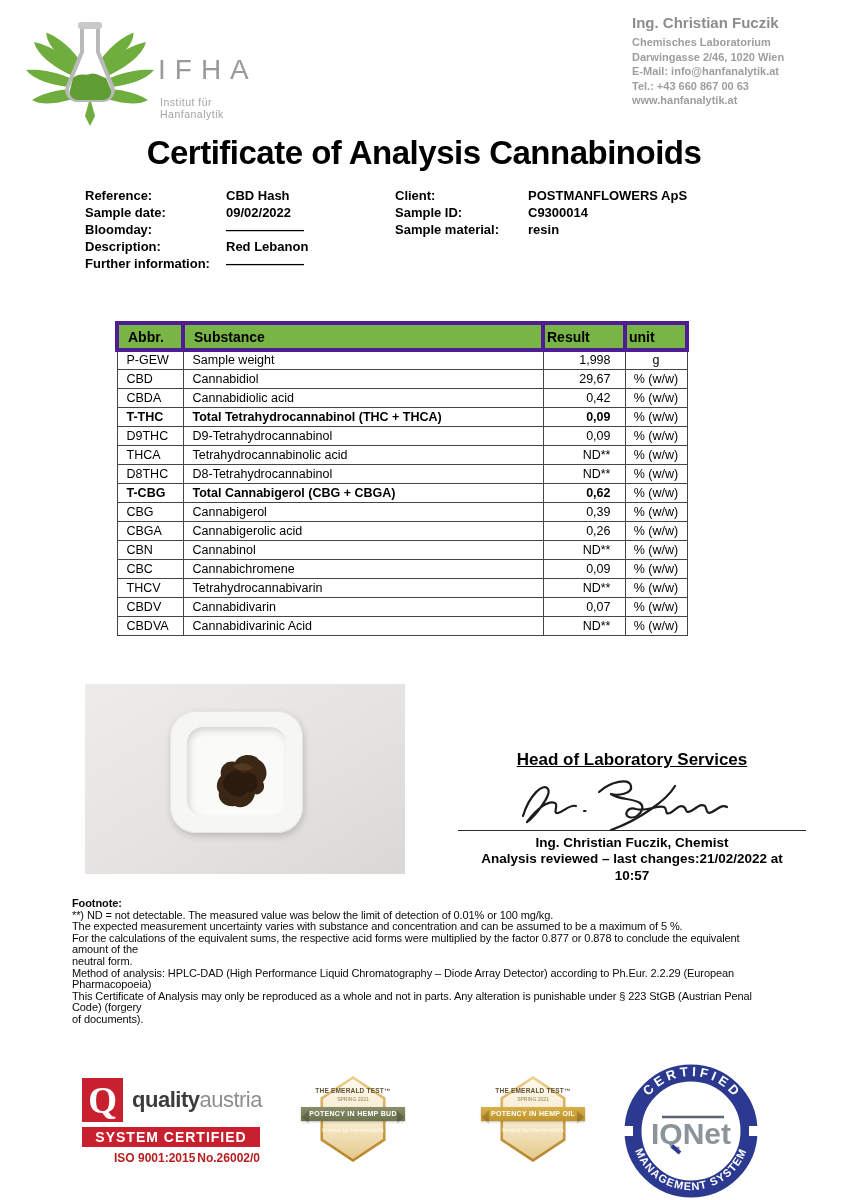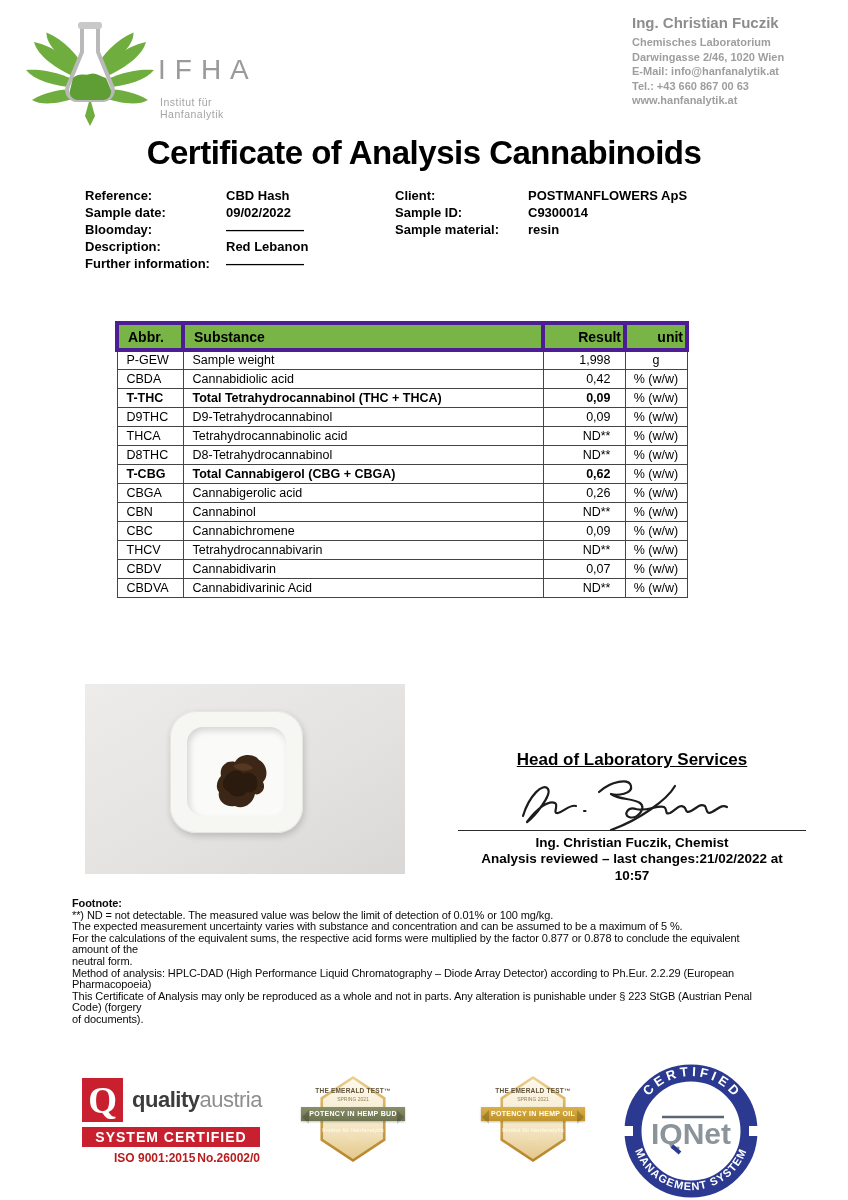--- a/index.html
+++ b/index.html
@@ -27,21 +27,21 @@
   #info-left { left:85px; top:187px; grid-template-columns:141px auto; }
   #info-right { left:395px; top:187px; grid-template-columns:133px auto; }
   .info-label { white-space:nowrap; }
   .info-value { white-space:nowrap; }
 
   
   .coa-table { position:absolute; left:115px; top:321px; border-collapse:collapse;
     table-layout:fixed; width:570px; font-size:12.5px; }
   .coa-table th { background:#79b546; border:4px solid #4c1d95; height:27px;
     font-size:14px; font-weight:bold; text-align:left; padding:0 9px; }
-  .coa-table th.c { text-align:right; padding:0 2px; }
+  .coa-table th.c { text-align:left; padding:0 2px; }
   .coa-table td { border:1px solid #454545; height:19px; padding:0 9px;
     overflow:hidden; white-space:nowrap; }
   .coa-table td.res { text-align:right; padding-right:14px; }
   .coa-table td.unit { text-align:center; padding:0 2px; }
   .coa-table tr.bold td.abbr, .coa-table tr.bold td.sub, .coa-table tr.bold td.res { font-weight:bold; }
 
   
   .pic-caption { position:absolute; left:85px; top:662px; font-size:13.5px; font-weight:bold; }
   .photo { position:absolute; left:85px; top:684px; width:320px; height:190px;
     background:linear-gradient(150deg,#edecea 0%,#e4e3e1 55%,#d9d8d6 100%); }
@@ -185,20 +185,26 @@
       </tr>
     </thead>
     <tbody id="table-body">
         <tr>
           <td class="abbr">P-GEW</td>
           <td class="sub">Sample weight</td>
           <td class="res">1,998</td>
           <td class="unit">g</td>
         </tr>
         <tr>
+          <td class="abbr">CBD</td>
+          <td class="sub">Cannabidiol</td>
+          <td class="res">29,67</td>
+          <td class="unit">% (w/w)</td>
+        </tr>
+        <tr>
           <td class="abbr">CBDA</td>
           <td class="sub">Cannabidiolic acid</td>
           <td class="res">0,42</td>
           <td class="unit">% (w/w)</td>
         </tr>
         <tr class="bold">
           <td class="abbr">T-THC</td>
           <td class="sub">Total Tetrahydrocannabinol (THC + THCA)</td>
           <td class="res">0,09</td>
           <td class="unit">% (w/w)</td>
@@ -218,20 +224,26 @@
         <tr>
           <td class="abbr">D8THC</td>
           <td class="sub">D8-Tetrahydrocannabinol</td>
           <td class="res">ND**</td>
           <td class="unit">% (w/w)</td>
         </tr>
         <tr class="bold">
           <td class="abbr">T-CBG</td>
           <td class="sub">Total Cannabigerol (CBG + CBGA)</td>
           <td class="res">0,62</td>
+          <td class="unit">% (w/w)</td>
+        </tr>
+        <tr>
+          <td class="abbr">CBG</td>
+          <td class="sub">Cannabigerol</td>
+          <td class="res">0,39</td>
           <td class="unit">% (w/w)</td>
         </tr>
         <tr>
           <td class="abbr">CBGA</td>
           <td class="sub">Cannabigerolic acid</td>
           <td class="res">0,26</td>
           <td class="unit">% (w/w)</td>
         </tr>
         <tr>
           <td class="abbr">CBN</td>

